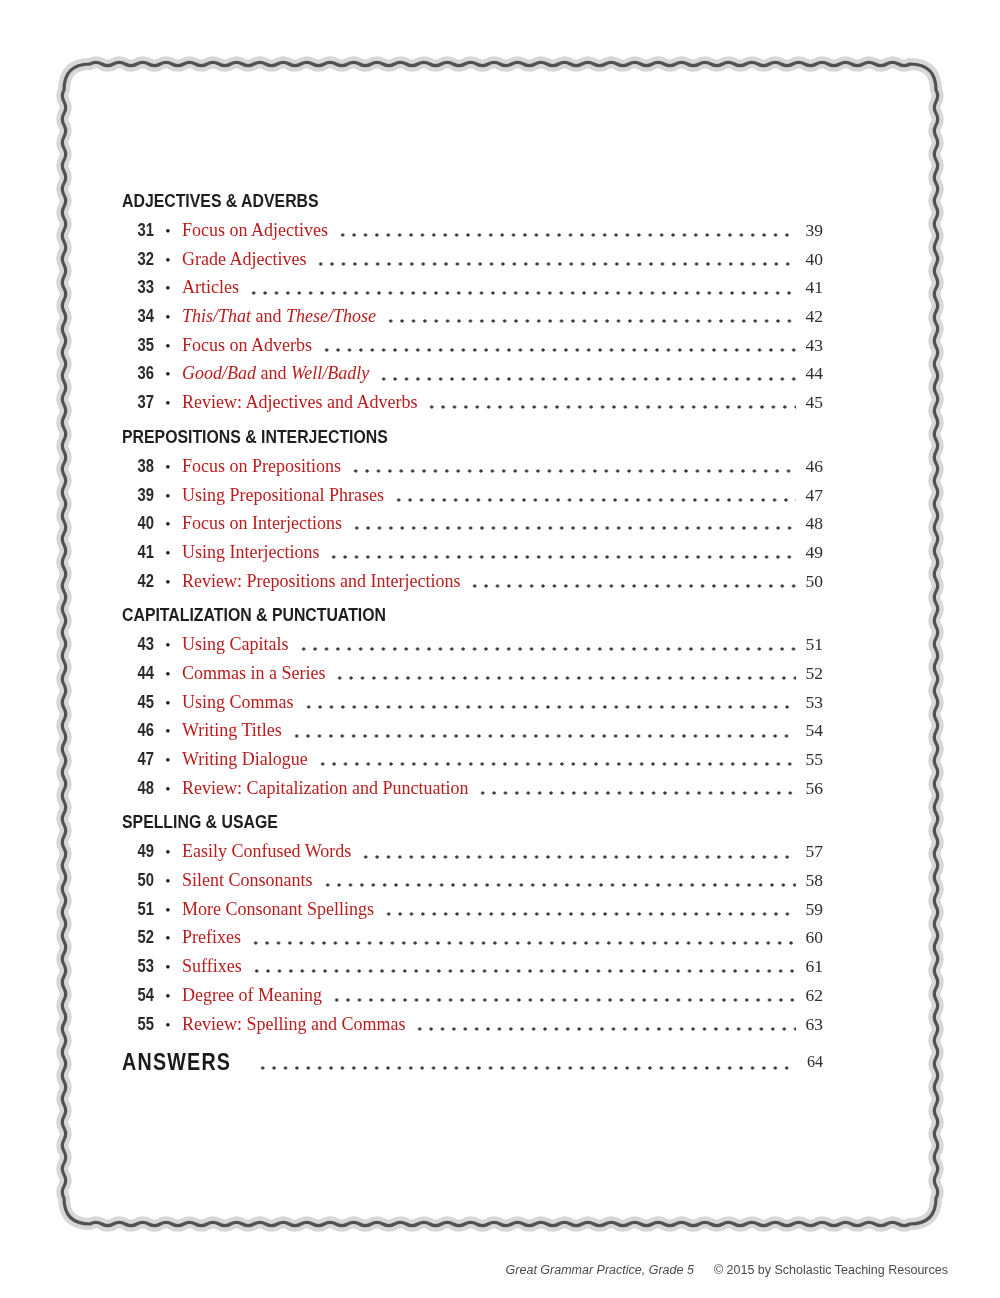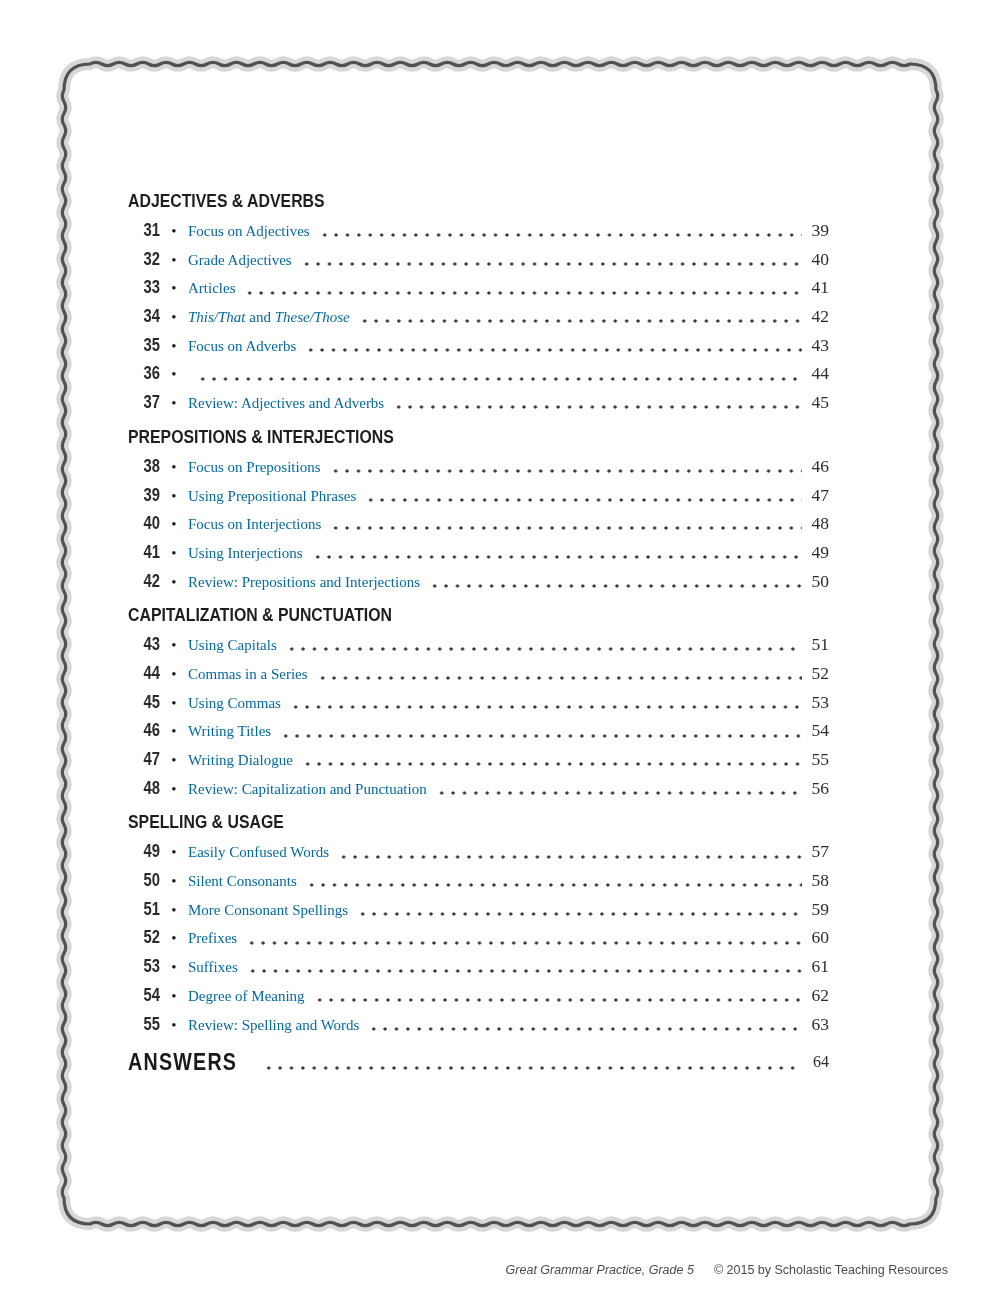--- a/index.html
+++ b/index.html
@@ -17,21 +17,21 @@
   }
   svg.frame {
     position: absolute;
     left: 0; top: 0;
     width: 1000px;
     height: 1298px;
     pointer-events: none;
   }
   .content {
     position: absolute;
-    left: 128px;
+    left: 122px;
     top: 190px;
     width: 701px;
   }
   .section-heading {
     font-family: "Liberation Sans", sans-serif;
     font-weight: 700;
     font-size: 18px;
     line-height: 22px;
     color: #1e1e1e;
     letter-spacing: 0px;
@@ -60,22 +60,22 @@
   }
   .bullet {
     display: inline-block;
     width: 28px;
     text-align: center;
     font-size: 15px;
     color: #1d1d1d;
   }
   .title {
     font-family: "Liberation Serif", serif;
-    font-size: 15px;
-    color: #0369a1;
+    font-size: 18px;
+    color: #b91c1c;
     white-space: nowrap;
   }
   .title i { }
   .leader {
     flex: 1 1 auto;
     align-self: stretch;
     margin: 0 5px 0 9px;
     background-image: radial-gradient(circle, #383838 1.35px, rgba(0,0,0,0) 1.85px);
     background-size: 11.4px 6px;
     background-repeat: repeat-x;
@@ -161,20 +161,21 @@
       <div class="row">
         <span class="num">35</span>
         <span class="bullet">•</span>
         <span class="title"><span>Focus on Adverbs</span></span>
         <span class="leader"></span>
         <span class="pagenum">43</span>
       </div>
       <div class="row">
         <span class="num">36</span>
         <span class="bullet">•</span>
+        <span class="title"><i>Good/Bad</i><span> and </span><i>Well/Badly</i></span>
         <span class="leader"></span>
         <span class="pagenum">44</span>
       </div>
       <div class="row">
         <span class="num">37</span>
         <span class="bullet">•</span>
         <span class="title"><span>Review: Adjectives and Adverbs</span></span>
         <span class="leader"></span>
         <span class="pagenum">45</span>
       </div>
@@ -302,21 +303,21 @@
       <div class="row">
         <span class="num">54</span>
         <span class="bullet">•</span>
         <span class="title"><span>Degree of Meaning</span></span>
         <span class="leader"></span>
         <span class="pagenum">62</span>
       </div>
       <div class="row">
         <span class="num">55</span>
         <span class="bullet">•</span>
-        <span class="title"><span>Review: Spelling and Words</span></span>
+        <span class="title"><span>Review: Spelling and Commas</span></span>
         <span class="leader"></span>
         <span class="pagenum">63</span>
       </div>
     </div>
     <div class="answers-row">
       <span class="answers-label">ANSWERS</span>
       <span class="leader"></span>
       <span class="pagenum">64</span>
     </div>
   </div>

